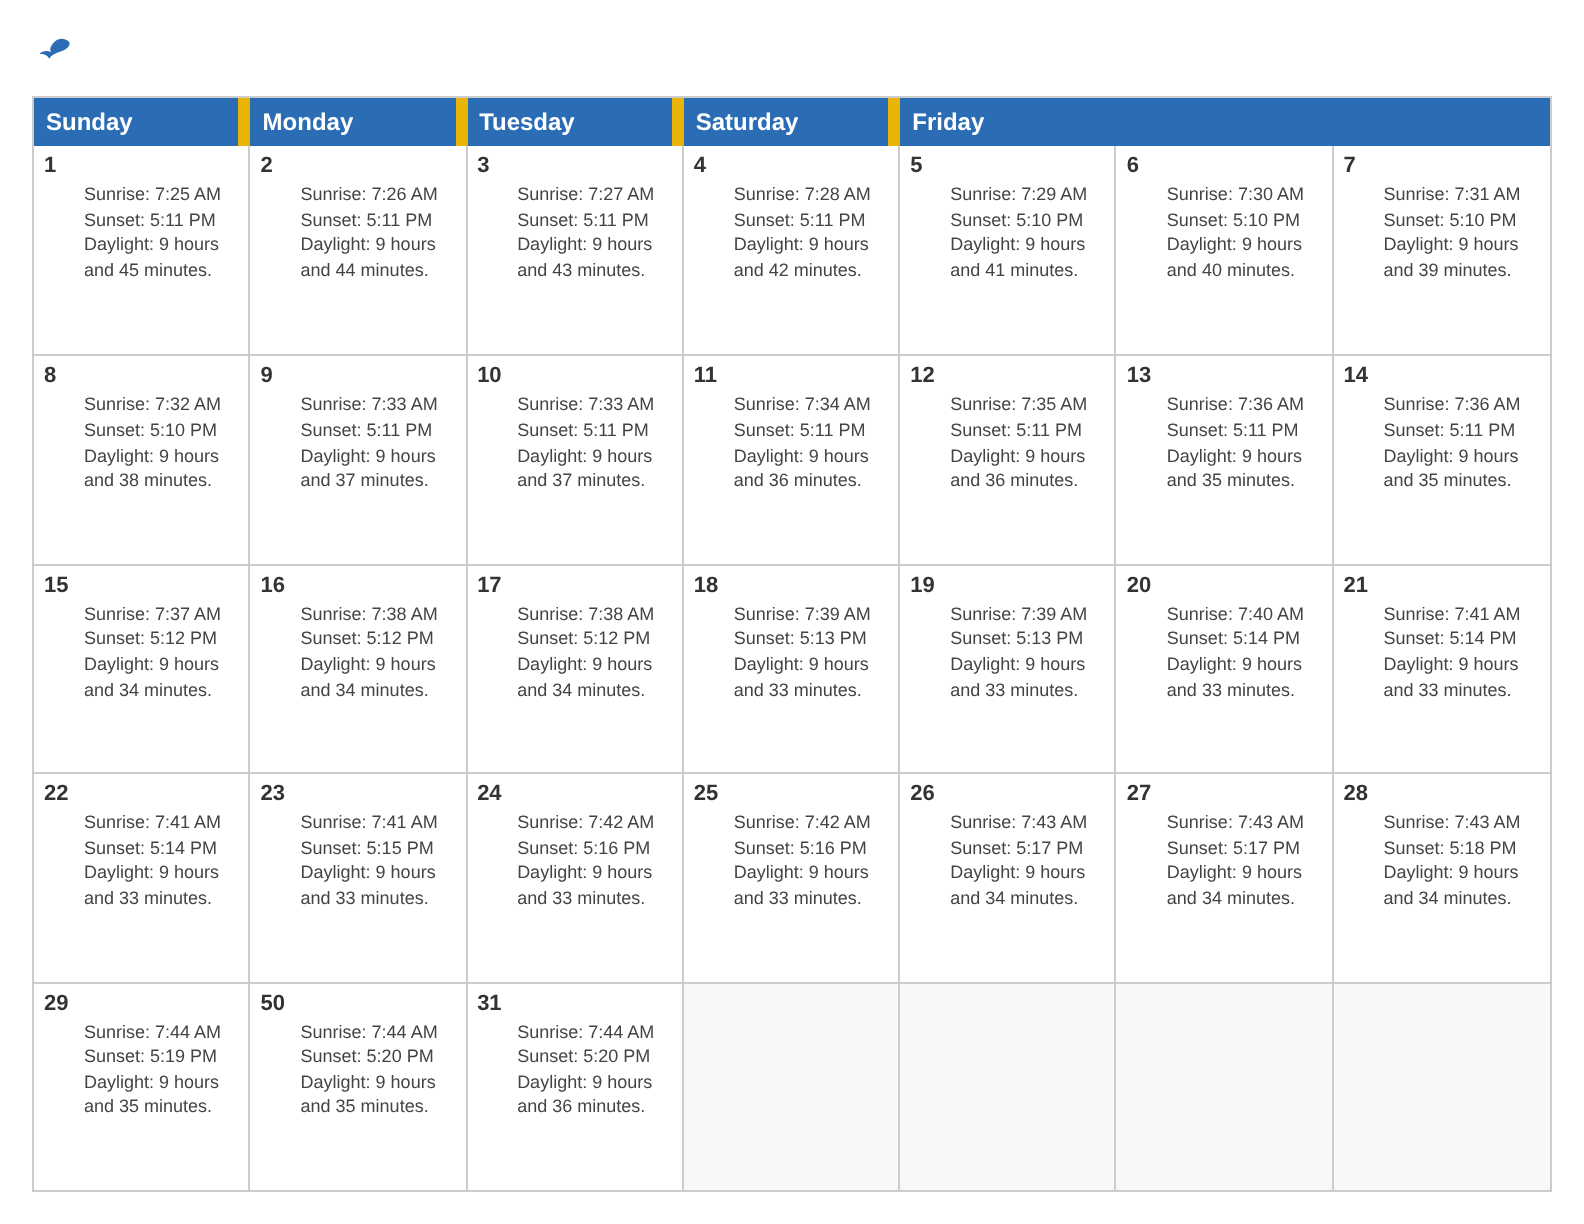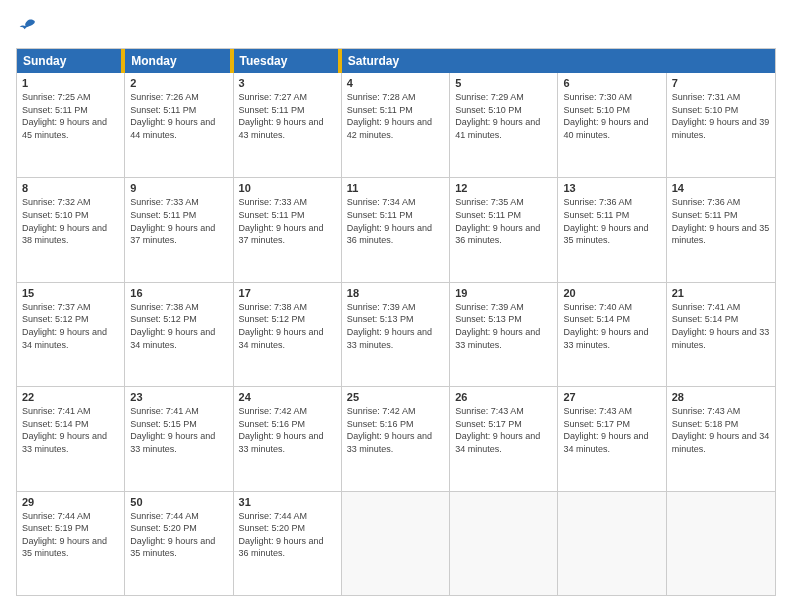--- a/index.html
+++ b/index.html
@@ -64,21 +64,21 @@
       display: grid;
       grid-template-columns: repeat(7, 1fr);
       background: #2a6db5;
     }
     .cal-header-cell {
       color: white;
       font-weight: bold;
       font-size: 12px;
       padding: 5px 6px;
       text-align: left;
-      border-right: 4px solid #eab308;
+      border-right: 6px solid #eab308;
     }
     .cal-header-cell:last-child { border-right: none; }
     .cal-body {
       flex: 1;
       display: grid;
       grid-template-rows: repeat(5, 1fr);
     }
     .cal-row {
       display: grid;
       grid-template-columns: repeat(7, 1fr);
@@ -99,20 +99,21 @@
       font-size: 11px;
       font-weight: bold;
       color: #333;
       display: block;
       margin-bottom: 2px;
     }
     .day-info {
       font-size: 9px;
       color: #444;
       line-height: 1.4;
+      margin-left: 20px;
     }
   </style>
 </head>
 <body>
 
 <div class="page">
   <div class="header">
     <div class="logo">
       <div class="logo-text">
         <span class="logo-general"></span>
@@ -127,20 +128,21 @@
       <div class="location"></div>
     </div>
   </div>
 
   <div class="calendar">
     <div class="cal-header">
     <div class="cal-header-cell">Sunday</div>
         <div class="cal-header-cell">Monday</div>
         <div class="cal-header-cell">Tuesday</div>
         <div class="cal-header-cell">Saturday</div>
+        <div class="cal-header-cell">Friday</div>
       </div>
     <div class="cal-body">
     <div class="cal-row">
           <div class="cal-cell">
             <span class="day-num">1</span>
             <div class="day-info">Sunrise: 7:25 AM<br>Sunset: 5:11 PM<br>Daylight: 9 hours and 45 minutes.</div>
           </div>
           <div class="cal-cell">
             <span class="day-num">2</span>
             <div class="day-info">Sunrise: 7:26 AM<br>Sunset: 5:11 PM<br>Daylight: 9 hours and 44 minutes.</div>

